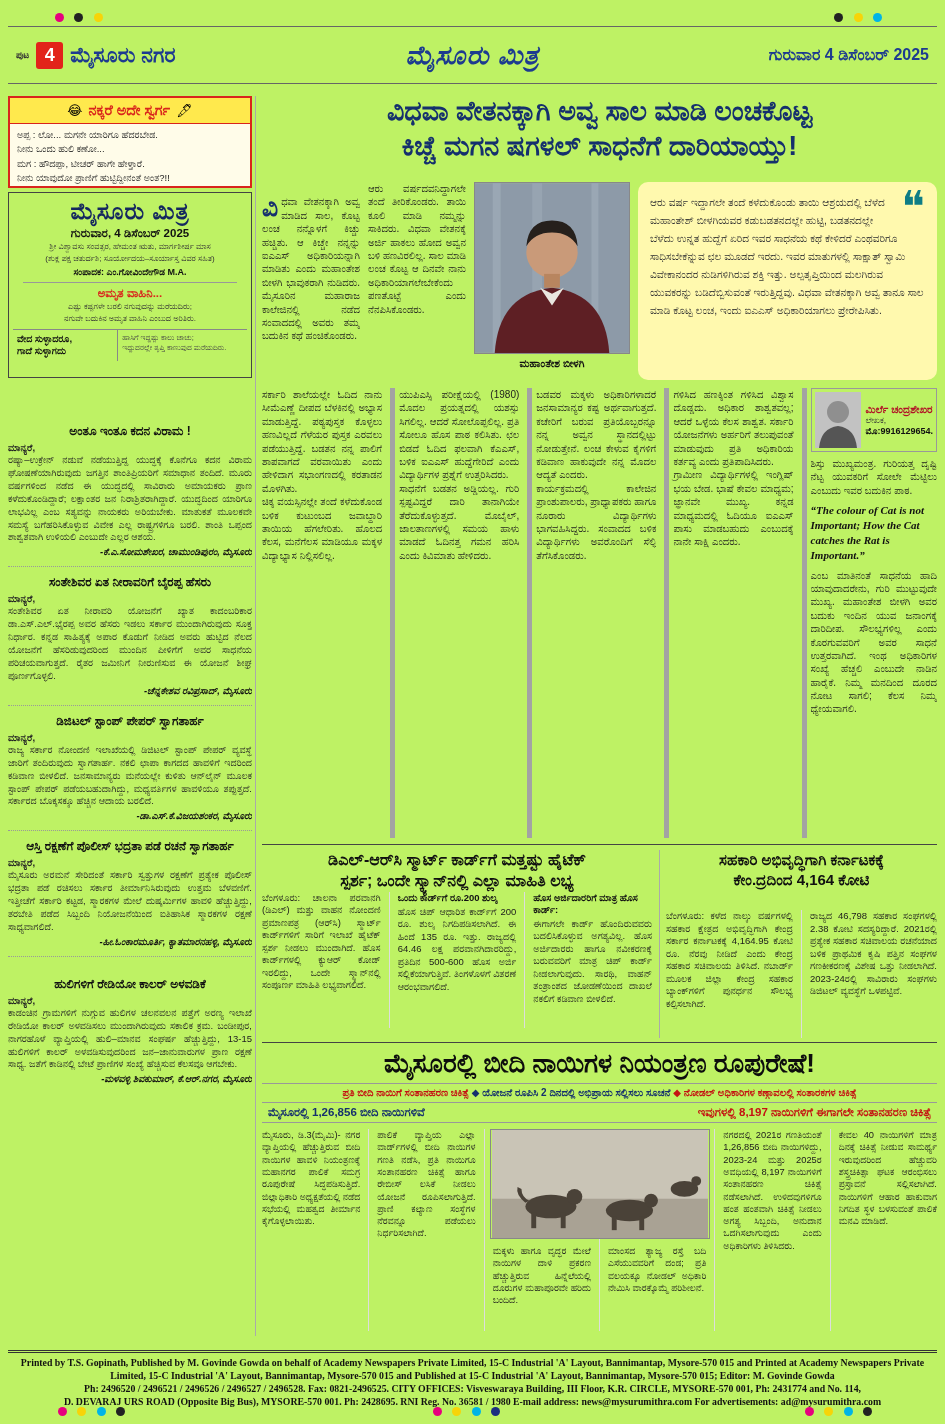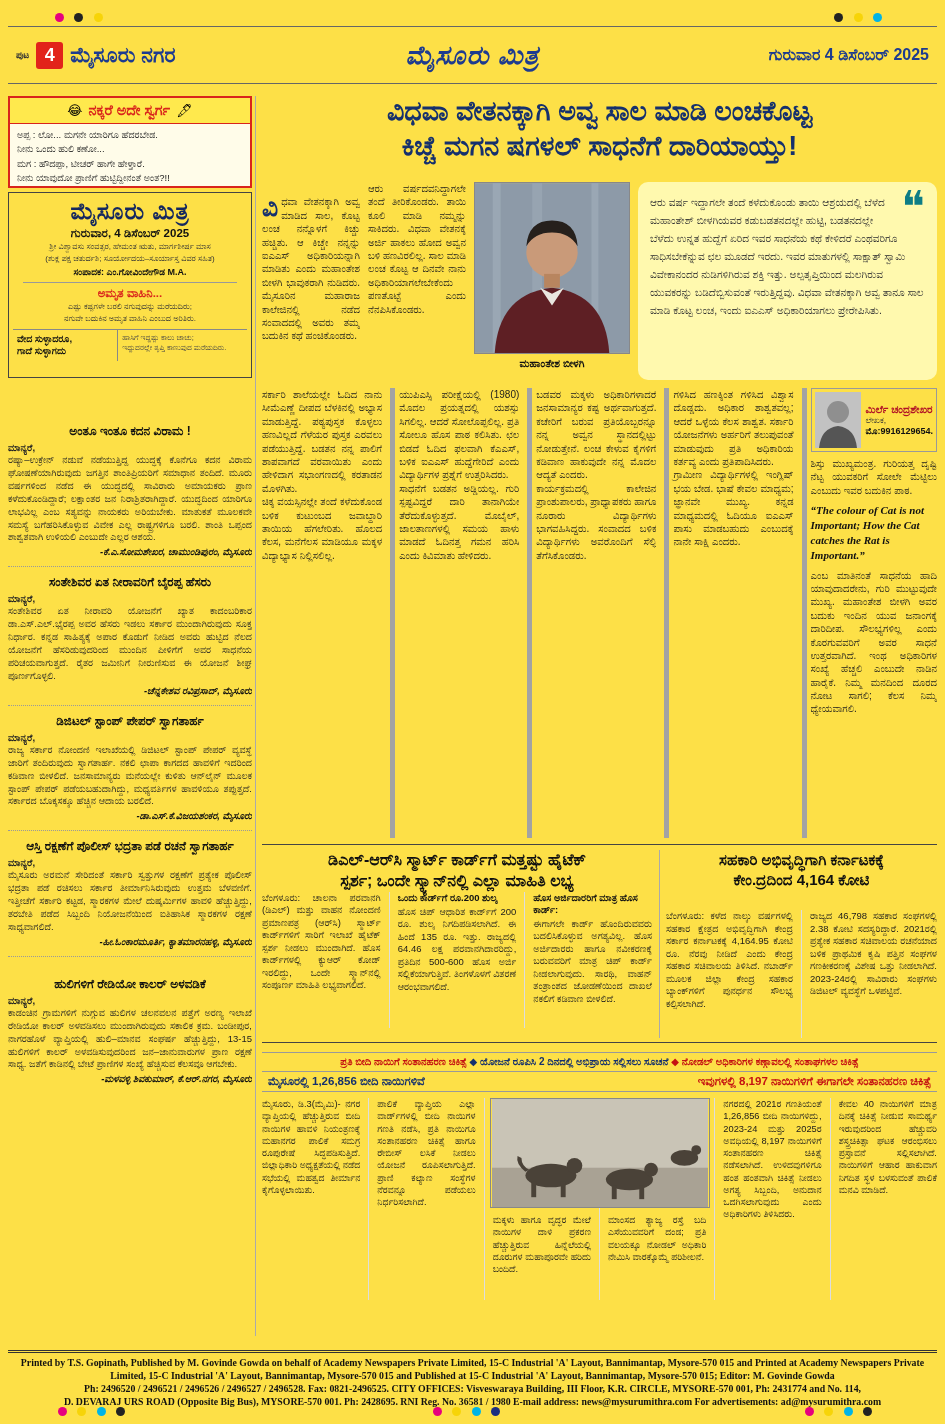--- a/index.html
+++ b/index.html
@@ -1,19 +1,19 @@
 <!DOCTYPE html>
 <html><head>
 <meta charset="utf-8">
 <title>Mysuru Mithra - Page 4</title>
 <style>
   * { box-sizing: border-box; margin: 0; padding: 0; }
   html,body { background:#e8e8e4; }
   body { font-family: "Liberation Sans", "DejaVu Sans", sans-serif; }
-  .page { position:relative; width:945px; height:1424px; margin:0 auto; background:#fde047; overflow:hidden; }
+  .page { position:relative; width:945px; height:1424px; margin:0 auto; background:#bef264; overflow:hidden; }
 
   .dot { display:inline-block; width:9px; height:9px; border-radius:50%; margin:0 3px; }
   .dots { position:absolute; height:12px; }
 
   
   .hdr { position:absolute; left:8px; top:26px; width:929px; height:58px;
          border-top:1px solid #666; border-bottom:1px solid #666;
          display:flex; align-items:center; padding:0 8px; }
   .hdr-left { display:flex; align-items:center; gap:7px; }
   .page-label { font-size:9px; color:#333; font-weight:bold; }
@@ -312,26 +312,27 @@
     </div>
     <div class="coop-cols">
       <div class="cpc smalltext">ಬೆಂಗಳೂರು: ಕಳೆದ ನಾಲ್ಕು ವರ್ಷಗಳಲ್ಲಿ ಸಹಕಾರ ಕ್ಷೇತ್ರದ ಅಭಿವೃದ್ಧಿಗಾಗಿ ಕೇಂದ್ರ ಸರ್ಕಾರ ಕರ್ನಾಟಕಕ್ಕೆ 4,164.95 ಕೋಟಿ ರೂ. ನೆರವು ನೀಡಿದೆ ಎಂದು ಕೇಂದ್ರ ಸಹಕಾರ ಸಚಿವಾಲಯ ತಿಳಿಸಿದೆ. ನಬಾರ್ಡ್ ಮೂಲಕ ಜಿಲ್ಲಾ ಕೇಂದ್ರ ಸಹಕಾರ ಬ್ಯಾಂಕ್‌ಗಳಿಗೆ ಪುನರ್ಧನ ಸೌಲಭ್ಯ ಕಲ್ಪಿಸಲಾಗಿದೆ.</div>
       <div class="cpc smalltext">ರಾಜ್ಯದ 46,798 ಸಹಕಾರ ಸಂಘಗಳಲ್ಲಿ 2.38 ಕೋಟಿ ಸದಸ್ಯರಿದ್ದಾರೆ. 2021ರಲ್ಲಿ ಪ್ರತ್ಯೇಕ ಸಹಕಾರ ಸಚಿವಾಲಯ ರಚನೆಯಾದ ಬಳಿಕ ಪ್ರಾಥಮಿಕ ಕೃಷಿ ಪತ್ತಿನ ಸಂಘಗಳ ಗಣಕೀಕರಣಕ್ಕೆ ವಿಶೇಷ ಒತ್ತು ನೀಡಲಾಗಿದೆ. 2023-24ರಲ್ಲಿ ಸಾವಿರಾರು ಸಂಘಗಳು ಡಿಜಿಟಲ್ ವ್ಯವಸ್ಥೆಗೆ ಒಳಪಟ್ಟಿವೆ.</div>
     </div>
   </div>
 
   <div class="hrule" style="left:262px;top:1042px;width:675px;"></div>
 
   <div class="dogs">
+    <div class="dogs-hl">ಮೈಸೂರಲ್ಲಿ ಬೀದಿ ನಾಯಿಗಳ ನಿಯಂತ್ರಣ ರೂಪುರೇಷೆ!</div>
     <div class="dogs-bullets">
       <span class="seg-red">ಪ್ರತಿ ಬೀದಿ ನಾಯಿಗೆ ಸಂತಾನಹರಣ ಚಿಕಿತ್ಸೆ</span>
       <span class="seg-blue">◆</span>
       <span class="seg-blue">ಯೋಜನೆ ರೂಪಿಸಿ 2 ದಿನದಲ್ಲಿ ಅಭಿಪ್ರಾಯ ಸಲ್ಲಿಸಲು ಸೂಚನೆ</span>
       <span class="seg-red">◆</span>
-      <span class="seg-red">ನೋಡಲ್ ಅಧಿಕಾರಿಗಳ ಕಣ್ಗಾವಲಲ್ಲಿ ಸಂತಾಘಗಳಲ ಚಿಕಿತ್ಸೆ</span>
+      <span class="seg-red">ನೋಡಲ್ ಅಧಿಕಾರಿಗಳ ಕಣ್ಗಾವಲಲ್ಲಿ ಸಂತಾರಕಗಳ ಚಿಕಿತ್ಸೆ</span>
     </div>
     <div class="dogs-stats">
       <span class="stat-blue">ಮೈಸೂರಲ್ಲಿ 1,26,856 ಬೀದಿ ನಾಯಿಗಳಿವೆ</span>
       <span class="stat-red">ಇವುಗಳಲ್ಲಿ 8,197 ನಾಯಿಗಳಿಗೆ ಈಗಾಗಲೇ ಸಂತಾನಹರಣ ಚಿಕಿತ್ಸೆ</span>
     </div>
     <div class="dogs-body">
       <div class="dc smalltext">ಮೈಸೂರು, ಡಿ.3(ಮೈಮಿ)- ನಗರ ವ್ಯಾಪ್ತಿಯಲ್ಲಿ ಹೆಚ್ಚುತ್ತಿರುವ ಬೀದಿ ನಾಯಿಗಳ ಹಾವಳಿ ನಿಯಂತ್ರಣಕ್ಕೆ ಮಹಾನಗರ ಪಾಲಿಕೆ ಸಮಗ್ರ ರೂಪುರೇಷೆ ಸಿದ್ಧಪಡಿಸುತ್ತಿದೆ. ಜಿಲ್ಲಾಧಿಕಾರಿ ಅಧ್ಯಕ್ಷತೆಯಲ್ಲಿ ನಡೆದ ಸಭೆಯಲ್ಲಿ ಮಹತ್ವದ ತೀರ್ಮಾನ ಕೈಗೊಳ್ಳಲಾಯಿತು.</div>
       <div class="dc smalltext">ಪಾಲಿಕೆ ವ್ಯಾಪ್ತಿಯ ಎಲ್ಲಾ ವಾರ್ಡ್‌ಗಳಲ್ಲಿ ಬೀದಿ ನಾಯಿಗಳ ಗಣತಿ ನಡೆಸಿ, ಪ್ರತಿ ನಾಯಿಗೂ ಸಂತಾನಹರಣ ಚಿಕಿತ್ಸೆ ಹಾಗೂ ರೇಬೀಸ್ ಲಸಿಕೆ ನೀಡಲು ಯೋಜನೆ ರೂಪಿಸಲಾಗುತ್ತಿದೆ. ಪ್ರಾಣಿ ಕಲ್ಯಾಣ ಸಂಸ್ಥೆಗಳ ನೆರವನ್ನೂ ಪಡೆಯಲು ನಿರ್ಧರಿಸಲಾಗಿದೆ.</div>
       <div class="dc smalltext pad-photo">ಮಕ್ಕಳು ಹಾಗೂ ವೃದ್ಧರ ಮೇಲೆ ನಾಯಿಗಳ ದಾಳಿ ಪ್ರಕರಣ ಹೆಚ್ಚುತ್ತಿರುವ ಹಿನ್ನೆಲೆಯಲ್ಲಿ ದೂರುಗಳ ಮಹಾಪೂರವೇ ಹರಿದು ಬಂದಿದೆ.</div>
       <div class="dc smalltext pad-photo">ಮಾಂಸದ ತ್ಯಾಜ್ಯ ರಸ್ತೆ ಬದಿ ಎಸೆಯುವವರಿಗೆ ದಂಡ; ಪ್ರತಿ ವಲಯಕ್ಕೂ ನೋಡಲ್ ಅಧಿಕಾರಿ ನೇಮಿಸಿ ವಾರಕ್ಕೊಮ್ಮೆ ಪರಿಶೀಲನೆ.</div>

